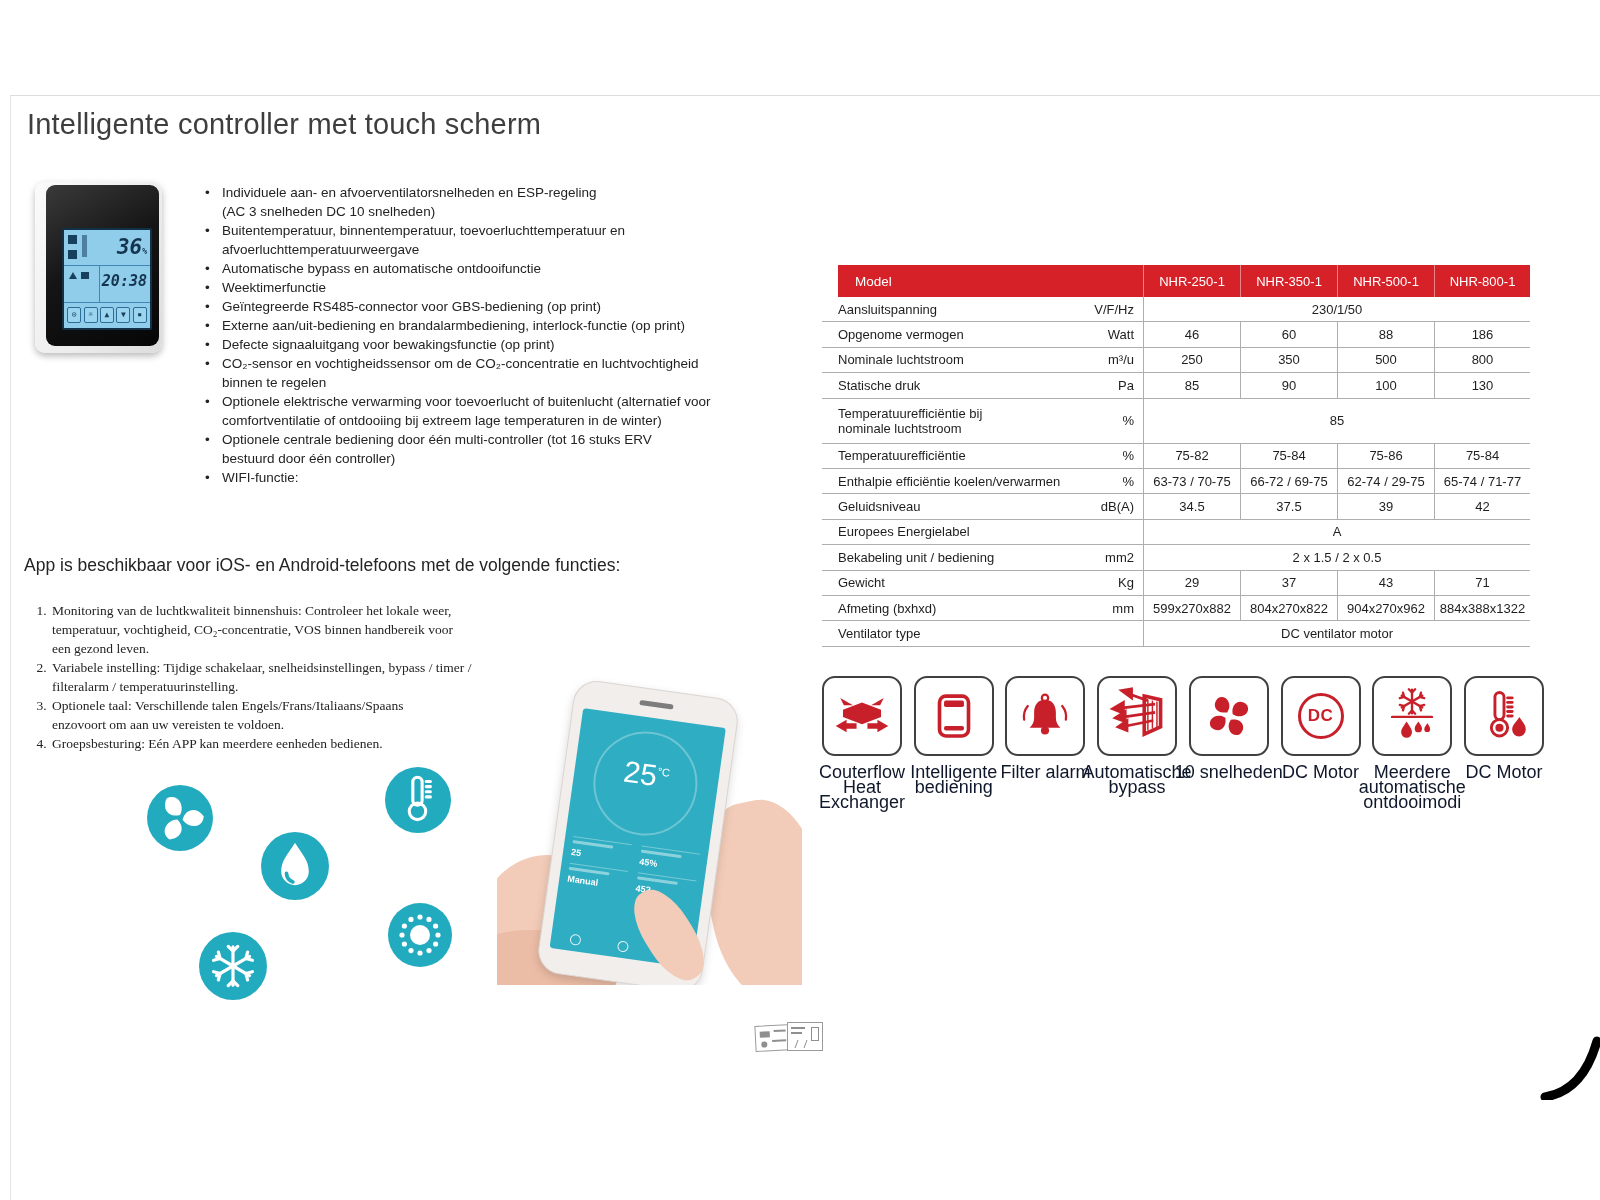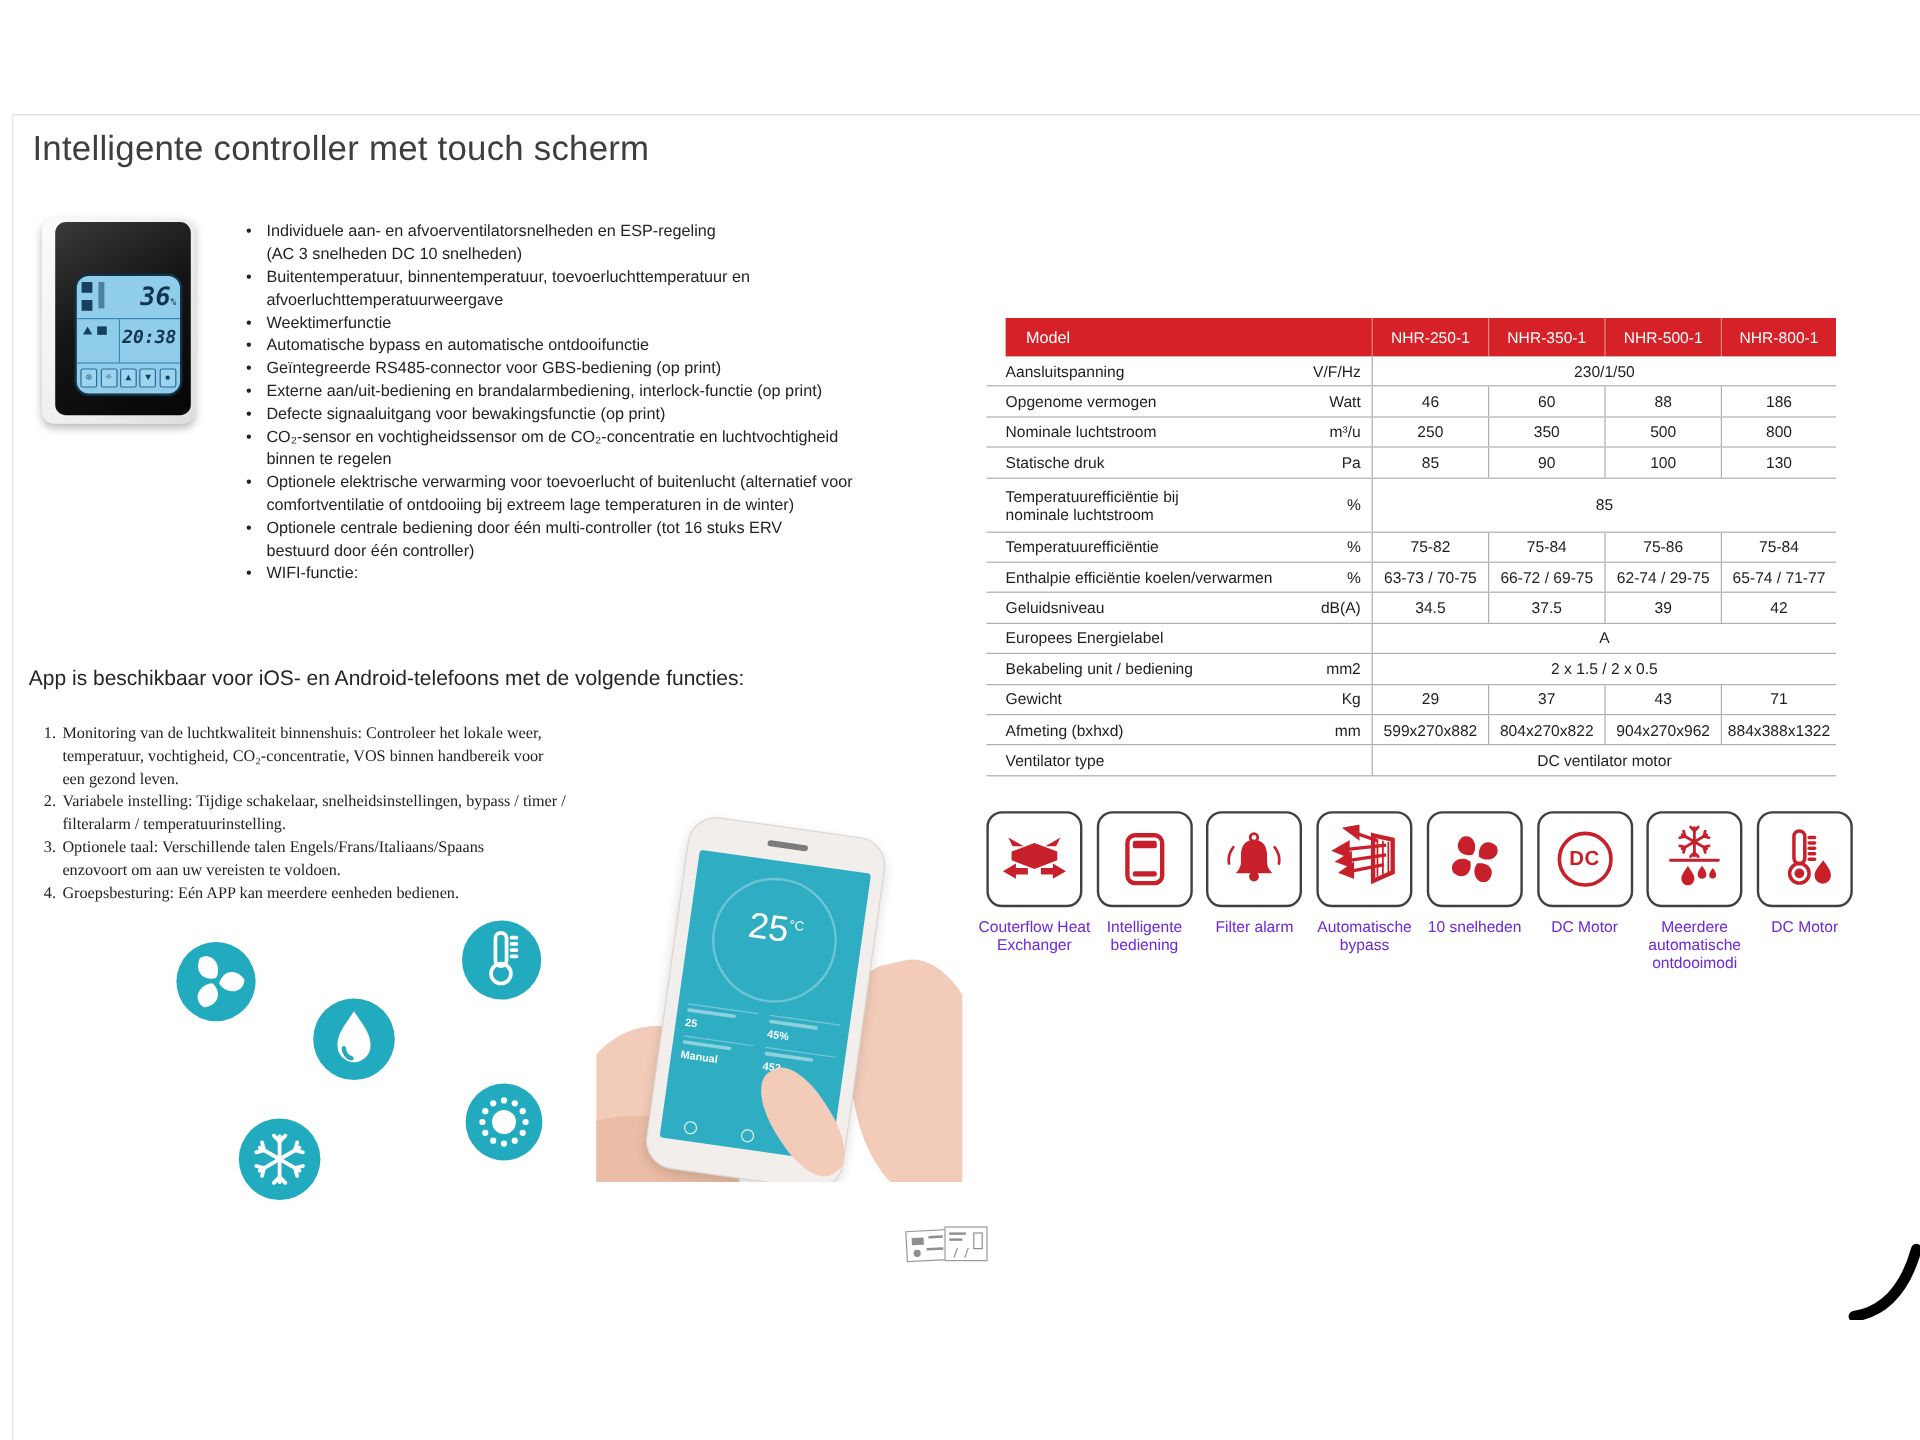--- a/index.html
+++ b/index.html
@@ -9,21 +9,21 @@
 
   .hairline-top { position:absolute; left:10px; top:95px; width:1590px; height:1px; background:#dcdcdc; }
   .hairline-left { position:absolute; left:10px; top:95px; width:1px; height:1105px; background:#e3e3e3; }
 
   .page-title { position:absolute; left:27px; top:108px; font-size:29px; font-weight:400; color:#3e3e3e; letter-spacing:.2px; }
 
   
   .ctrl { position:absolute; left:35px; top:182px; width:127px; height:171px; }
   .ctrl-body { position:absolute; inset:0; background:linear-gradient(120deg,#fbfbfb 0%,#ececec 60%,#dcdcdc 100%); border-radius:10px; box-shadow:0 3px 7px rgba(0,0,0,.28); }
   .ctrl-front { position:absolute; left:11px; top:3px; right:3px; bottom:7px; background:linear-gradient(150deg,#3a3a3a 0%,#151515 45%,#060606 100%); border-radius:9px; }
-  .ctrl-screen { position:absolute; left:27px; top:46px; width:90px; height:102px; background:#8fcdea; border:2px solid #123048; border-radius:12px; font-family:"DejaVu Sans Mono", monospace; color:#14334e; }
+  .ctrl-screen { position:absolute; left:27px; top:46px; width:90px; height:102px; background:#8fcdea; border:2px solid #123048; border-radius:2px; font-family:"DejaVu Sans Mono", monospace; color:#14334e; }
   .cs-top { position:absolute; left:0; top:0; width:100%; height:36px; border-bottom:1px solid #3f88b5; }
   .cs-hum { position:absolute; right:3px; top:2px; font-size:21px; font-weight:bold; font-style:italic; line-height:30px; }
   .cs-hum-unit { font-size:8px; font-style:normal; }
   .cs-ic { position:absolute; background:#17405e; }
   .cs-mid { position:absolute; left:0; top:36px; width:100%; height:37px; border-bottom:1px solid #3f88b5; }
   .cs-midl { position:absolute; left:0; top:0; width:36px; height:100%; border-right:1px solid #3f88b5; }
   .cs-time { position:absolute; right:3px; top:6px; font-size:15px; font-weight:bold; font-style:italic; }
   .cs-btns { position:absolute; left:0; bottom:0; width:100%; height:27px; display:flex; align-items:center; justify-content:space-around; padding:0 2px; }
   .cs-btn { width:14px; height:16px; border:1px solid #2c6c96; border-radius:2px; font-size:8px; line-height:14px; text-align:center; color:#17405e; background:#9ad4ee; }
 
@@ -71,21 +71,21 @@
   .t-label { white-space:pre-line; line-height:15px; }
   .t-unit { color:#1e1e1e; white-space:nowrap; }
   .t-val, .t-span { display:flex; align-items:center; justify-content:center; border-left:1px solid #aeaeae; }
   .t-span { grid-column:2 / 6; }
 
   
   .badges { position:absolute; left:820px; top:676px; width:726px; display:flex; justify-content:space-between; }
   .badge { width:84px; display:flex; flex-direction:column; align-items:center; }
   .badge-box { width:80px; height:80px; border:2px solid #404040; border-radius:13px; display:flex; align-items:center; justify-content:center; background:#fff; }
   .badge-box svg { width:58px; height:58px; }
-  .badge-label { margin-top:9px; font-size:13px; line-height:15px; text-align:center; color:#6d28d9; white-space:pre-line; width:110px; }
+  .badge-label { margin-top:9px; font-size:18px; line-height:15px; text-align:center; color:#0f172a; white-space:pre-line; width:110px; }
   .dc-ring { width:46px; height:46px; border:3px solid #c8202a; border-radius:50%; display:flex; align-items:center; justify-content:center; }
   .dc-ring span { color:#c8202a; font-weight:bold; font-size:17px; letter-spacing:.5px; }
 
   
   .mini-cards { position:absolute; left:753px; top:1020px; width:72px; height:36px; }
   .mini-card { position:absolute; background:#fff; border:1px solid #9a9a9a; }
   .mc1 { left:2px; top:5px; width:38px; height:26px; transform:rotate(-3deg); }
   .mc2 { left:34px; top:2px; width:36px; height:29px; }
   .mc-mark { position:absolute; background:#8f8f8f; }
   .corner-curve { position:absolute; left:1525px; top:1025px; width:75px; height:75px; }
@@ -123,22 +123,22 @@
       <span class="cs-btn">▪</span>
     </div>
   </div>
 </div>
 
 <ul class="features">
   <li><span class="pre">Individuele aan- en afvoerventilatorsnelheden en ESP-regeling
 (AC 3 snelheden DC 10 snelheden)</span></li>
   <li><span class="pre">Buitentemperatuur, binnentemperatuur, toevoerluchttemperatuur en
 afvoerluchttemperatuurweergave</span></li>
+  <li><span class="pre">Automatische bypass en automatische ontdooifunctie</span></li>
   <li><span class="pre">Weektimerfunctie</span></li>
-  <li><span class="pre">Automatische bypass en automatische ontdooifunctie</span></li>
   <li><span class="pre">Geïntegreerde RS485-connector voor GBS-bediening (op print)</span></li>
   <li><span class="pre">Externe aan/uit-bediening en brandalarmbediening, interlock-functie (op print)</span></li>
   <li><span class="pre">Defecte signaaluitgang voor bewakingsfunctie (op print)</span></li>
   <li><span class="pre">CO₂-sensor en vochtigheidssensor om de CO₂-concentratie en luchtvochtigheid
 binnen te regelen</span></li>
   <li><span class="pre">Optionele elektrische verwarming voor toevoerlucht of buitenlucht (alternatief voor
 comfortventilatie of ontdooiing bij extreem lage temperaturen in de winter)</span></li>
   <li><span class="pre">Optionele centrale bediening door één multi-controller (tot 16 stuks ERV
 bestuurd door één controller)</span></li>
   <li><span class="pre">WIFI-functie:</span></li>

